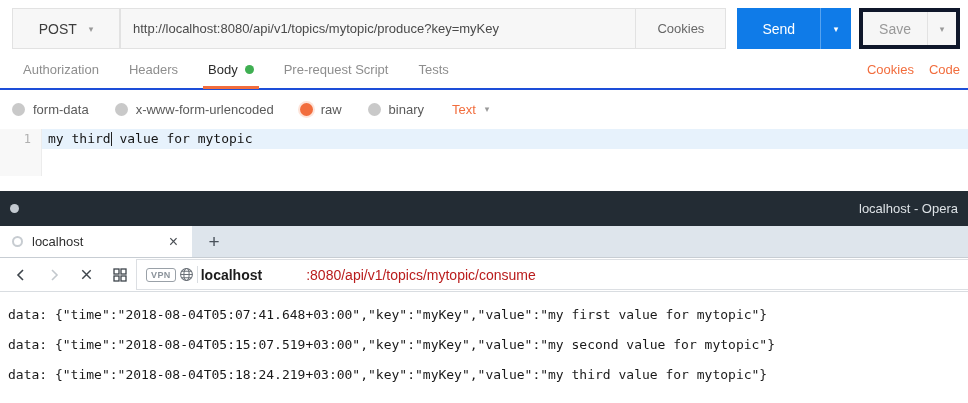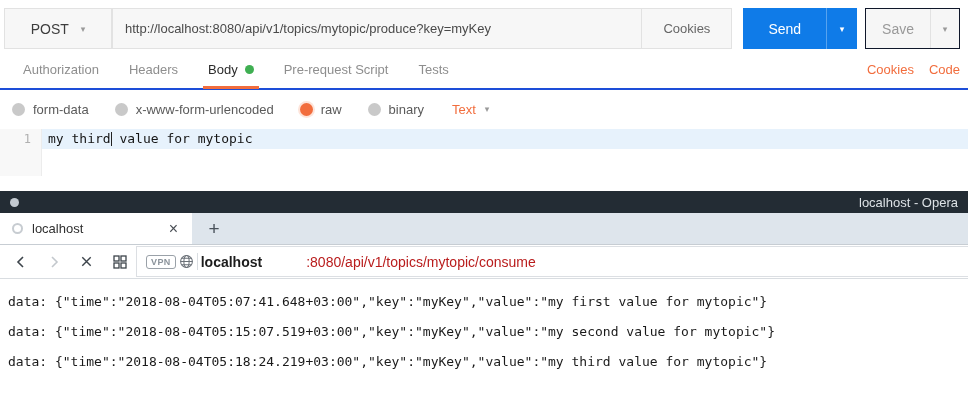--- a/index.html
+++ b/index.html
@@ -1,39 +1,39 @@
 <!DOCTYPE html>
 <html><head>
 <meta charset="utf-8">
 <style>
   * { box-sizing: border-box; margin: 0; padding: 0; }
   html,body { width: 968px; height: 403px; overflow: hidden; }
   body { font-family: "Liberation Sans", sans-serif; background: #ffffff; }
 
   
   .postman { height: 183px; background: #fff; }
-  .pm-topbar { display: flex; margin: 8px 8px 0 4px; height: 41px; }
+  .pm-topbar { display: flex; margin: 8px 8px 0 12px; height: 41px; }
   .method-select { width: 108px; background:#f7f7f7; border:1px solid #e2e2e2;
     display:flex; align-items:center; justify-content:center; gap:12px;
     font-size:14px; color:#3d3d3d; cursor:pointer; }
   .caret { font-size:9px; color:#9a9a9a; }
   .url-wrap { flex:1; background:#f7f7f7; border:1px solid #e2e2e2; border-left:none;
     display:flex; align-items:stretch; position:relative; }
   .url-wrap::before { content:""; width:1px; background:#e2e2e2; }
   .url-text { flex:1; display:flex; align-items:center; padding-left:12px;
     font-size:13px; color:#4a4a4a; white-space:nowrap; overflow:hidden; }
   .params-btn { border-left:1px solid #e2e2e2; padding:0 21px; display:flex;
     align-items:center; color:#666; font-size:13px; cursor:pointer; }
   .send-group { display:flex; margin-left:11px; }
   .send-main { background:#0f7be8; color:#fff; font-size:14px; padding:10px 25px;
     display:flex; align-items:center; cursor:pointer; }
   .send-caret { background:#0f7be8; border-left:1px solid rgba(255,255,255,.3);
     width:31px; display:flex; align-items:center; justify-content:center; cursor:pointer; }
   .send-caret .caret { color:#fff; }
-  .save-group { display:flex; margin-left:8px; border:1px solid #0f172a; background:#f6f6f6; }
+  .save-group { display:flex; margin-left:8px; border:4px solid #0f172a; background:#f6f6f6; }
   .save-main { padding:0 16px; color:#999; font-size:14px; display:flex; align-items:center; cursor:pointer; }
   .save-caret { border-left:1px solid #e2e2e2; width:29px; display:flex;
     align-items:center; justify-content:center; cursor:pointer; }
 
   .pm-tabs { display:flex; align-items:stretch; height:40px; margin-top:1px;
     border-bottom:2px solid #1d4ed8; padding:0 8px; }
   .pm-tab { position:relative; display:flex; align-items:center; gap:7px;
     padding:0 15px; font-size:13px; color:#8e8e8e; cursor:pointer; white-space:nowrap; }
   .pm-tab.active { color:#2b2b2b; }
   .pm-tab.active::after { content:""; position:absolute; left:10px; right:10px;
@@ -54,21 +54,21 @@
   .pm-editor { display:flex; height:47px; margin-top:3px; }
   .gutter { width:42px; background:#f8f8f8; border-right:1px solid #ececec;
     font-family:"DejaVu Sans Mono", monospace; font-size:12px; color:#b0b0b0;
     text-align:right; padding:3px 10px 0 0; }
   .editor-area { flex:1; font-family:"DejaVu Sans Mono", monospace; font-size:13px; color:#141414; }
   .editor-line.active { background:#e7f2fc; padding:2px 0 2px 6px; height:20px; }
   .cursor-bar { display:inline-block; width:1px; height:14px; background:#222;
     vertical-align:middle; margin:0 0 2px 0; }
 
   
-  .o-titlebar { height:22px; background:#232c34; display:flex; align-items:center;
+  .o-titlebar { height:35px; background:#232c34; display:flex; align-items:center;
     padding:0 10px; }
   .o-dot { width:9px; height:9px; border-radius:50%; background:#c3cad1; }
   .o-title { margin-left:auto; color:#dde2e6; font-size:13px; }
 
   .o-tabstrip { height:32px; background:#dee5ec; display:flex; align-items:stretch;
     border-bottom:1px solid #c7cdd3; }
   .o-tab { width:192px; background:#fff; display:flex; align-items:center;
     padding:0 12px; gap:9px; font-size:13px; color:#2f2f2f; cursor:pointer; }
   .favicon-circle { width:11px; height:11px; border:2px solid #c7ccd1; border-radius:50%; flex:none; }
   .o-tab-label { flex:1; overflow:hidden; white-space:nowrap; }

